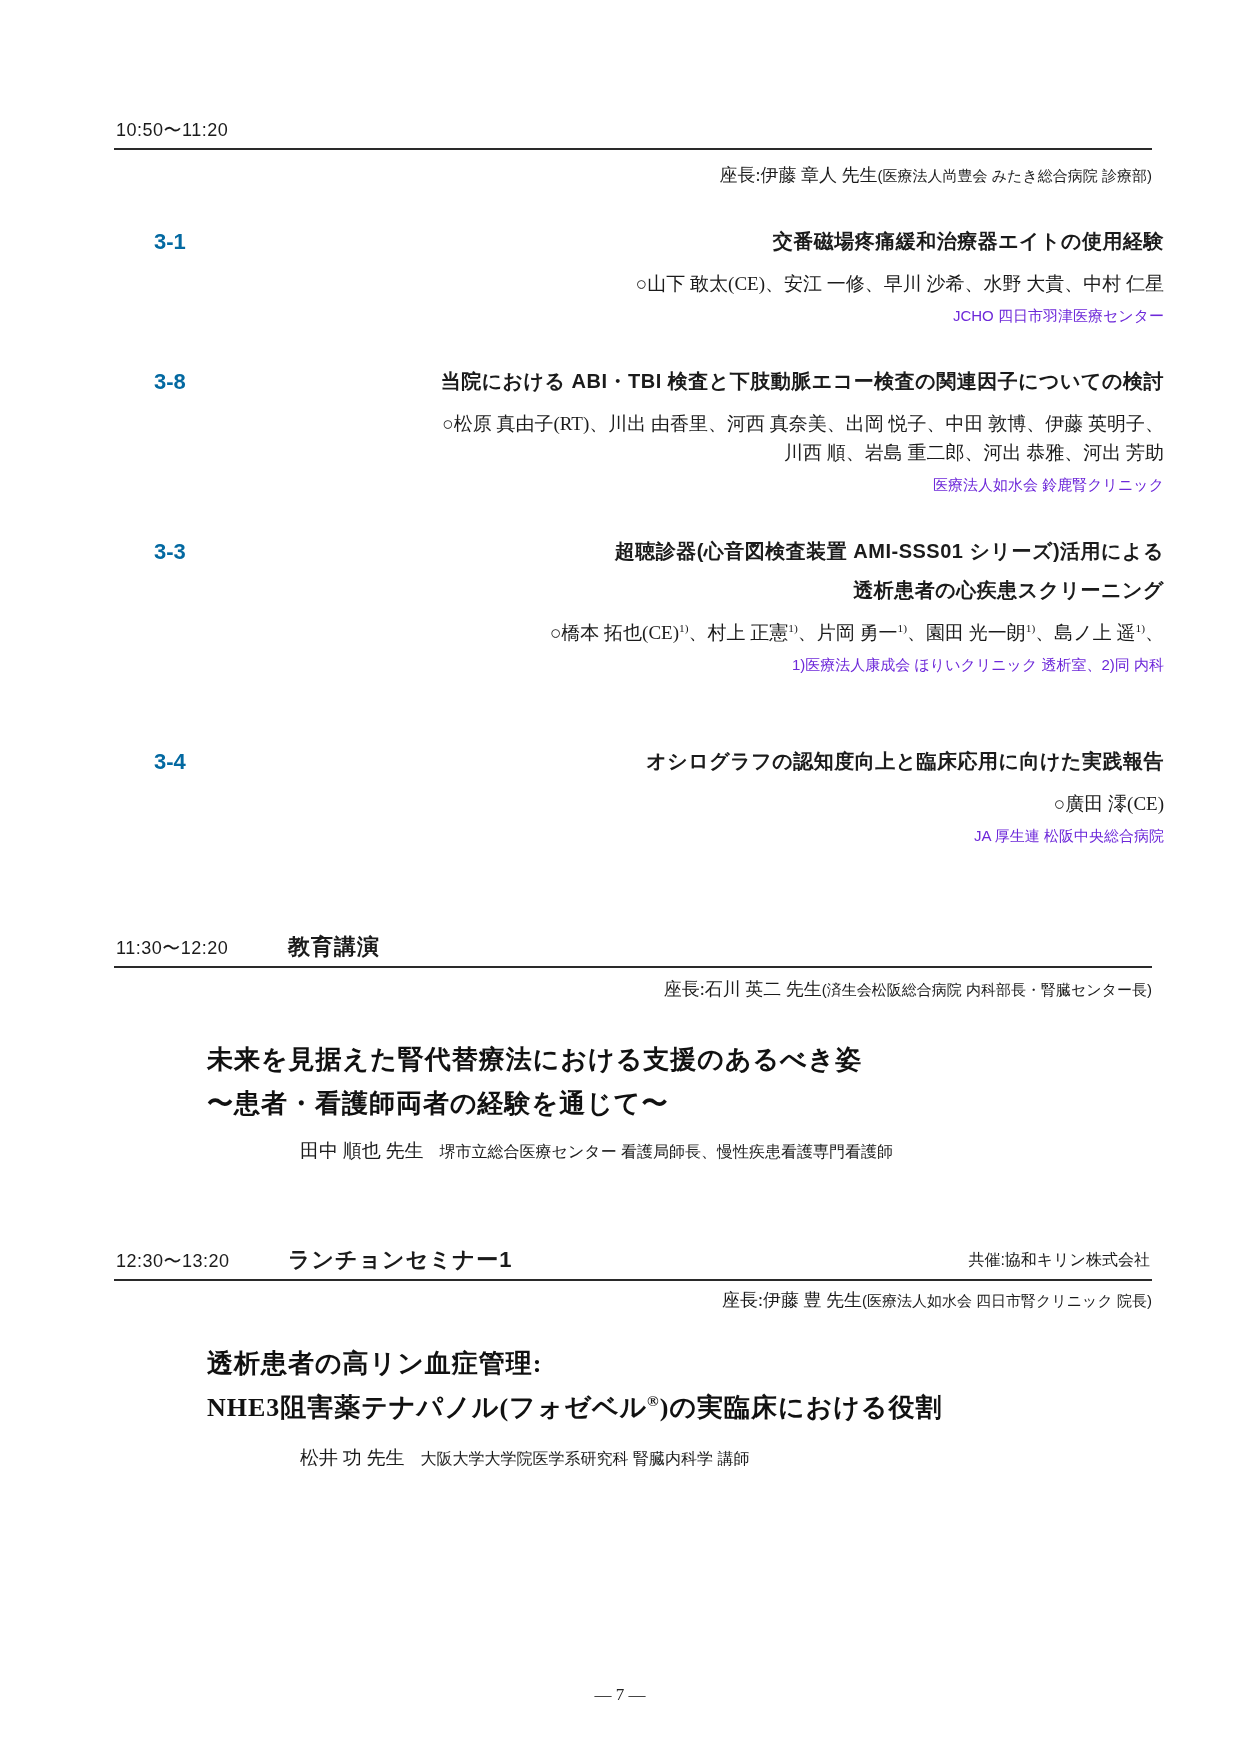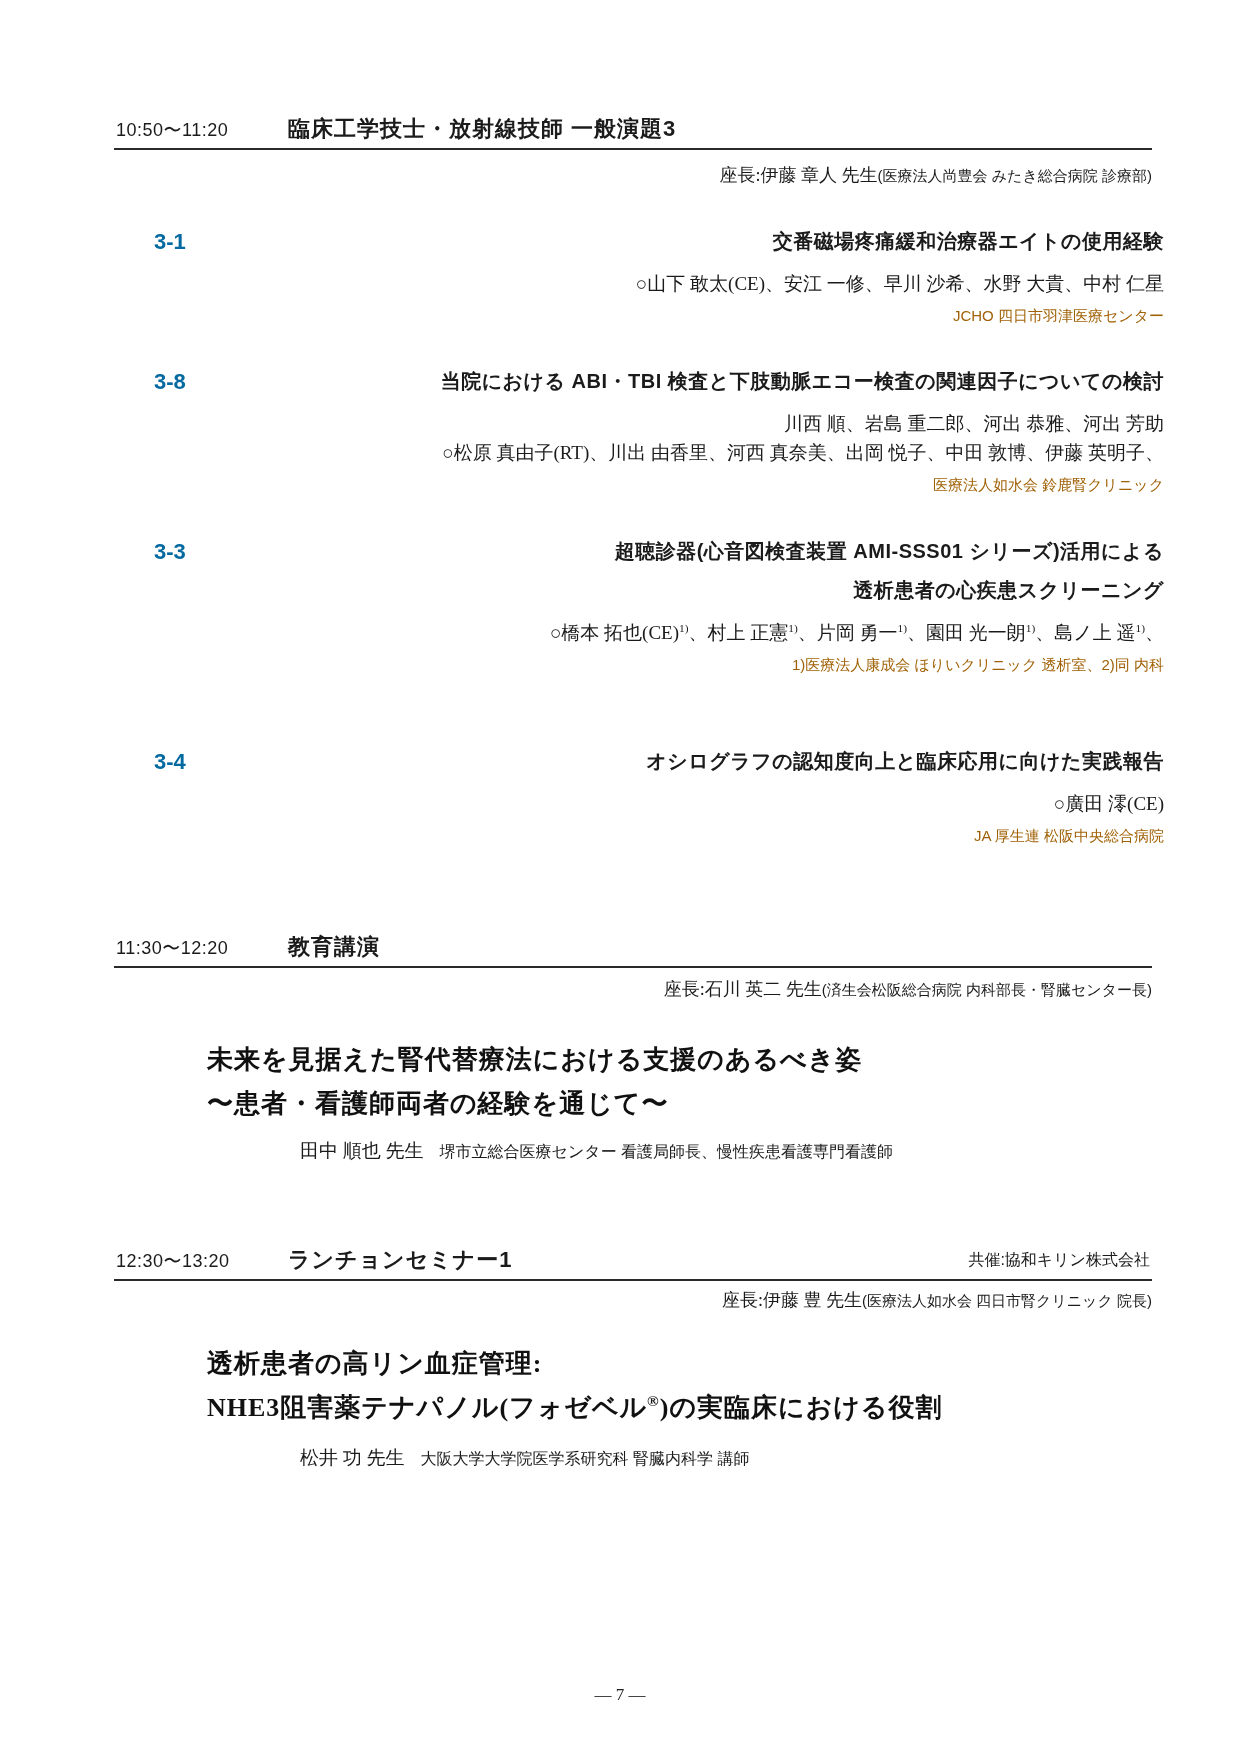--- a/index.html
+++ b/index.html
@@ -18,21 +18,21 @@
   .chair .c-affil{font-size:15px;}
 
   
   .pres{position:absolute;left:154px;width:1010px;}
   .pres .pnum{position:absolute;left:0;top:0;font-size:22px;font-weight:700;color:#0369a1;line-height:39px;}
   .pres .pbody{margin-left:86px;text-align:right;}
   .ptitle .line{font-size:20px;font-weight:600;line-height:39px;letter-spacing:.5px;white-space:nowrap;}
   .pauthors{margin-top:8px;}
   .pauthors .line{font-family:"Liberation Serif",serif;font-size:19px;line-height:29px;white-space:nowrap;}
   .pauthors .line + .line{padding-left:22px;}
-  .paffil{margin-top:7px;padding-left:18px;font-size:15px;line-height:22px;color:#a16207;white-space:nowrap;}
+  .paffil{margin-top:7px;padding-left:18px;font-size:15px;line-height:22px;color:#6d28d9;white-space:nowrap;}
 
   sup{font-size:60%;line-height:0;}
 
   
   .lecture-title{position:absolute;left:207px;font-family:"Liberation Serif",serif;font-weight:700;color:#111;}
   .lecture-title .line{font-size:26px;line-height:44px;letter-spacing:1px;white-space:nowrap;}
 
   
   .speaker{position:absolute;left:300px;line-height:26px;white-space:nowrap;}
   .speaker .s-name{font-family:"Liberation Serif",serif;font-size:19px;}
@@ -49,21 +49,20 @@
   #sec3-head{top:1243px;} #sec3-chair{top:1287px;}
   #lunch-title{top:1342px;} #lunch-speaker{top:1445px;}
 </style>
 </head>
 <body>
 
 <div class="page">
 
   <div class="sec-head" id="sec1-head">
     <span class="time">10:50〜11:20</span>
-    <span class="sec-title">臨床工学技士・放射線技師 一般演題3</span>
   </div>
   <div class="chair" id="sec1-chair">
     <span class="c-label">座長:伊藤 章人 先生</span><span class="c-affil">(医療法人尚豊会 みたき総合病院 診療部)</span>
   </div>
 
   <div class="pres" id="pres-1">
     <div class="pnum">3-1</div>
     <div class="pbody">
       <div class="ptitle">
           <div class="line">交番磁場疼痛緩和治療器エイトの使用経験</div>
@@ -75,22 +74,22 @@
     </div>
   </div>
 
   <div class="pres" id="pres-2">
     <div class="pnum">3-8</div>
     <div class="pbody">
       <div class="ptitle">
           <div class="line">当院における ABI・TBI 検査と下肢動脈エコー検査の関連因子についての検討</div>
         </div>
       <div class="pauthors">
+          <div class="line">○松原 真由子(RT)、川出 由香里、河西 真奈美、出岡 悦子、中田 敦博、伊藤 英明子、</div>
           <div class="line">川西 順、岩島 重二郎、河出 恭雅、河出 芳助</div>
-          <div class="line">○松原 真由子(RT)、川出 由香里、河西 真奈美、出岡 悦子、中田 敦博、伊藤 英明子、</div>
         </div>
       <div class="paffil">医療法人如水会 鈴鹿腎クリニック</div>
     </div>
   </div>
 
   <div class="pres" id="pres-3">
     <div class="pnum">3-3</div>
     <div class="pbody">
       <div class="ptitle">
           <div class="line">超聴診器(心音図検査装置 AMI-SSS01 シリーズ)活用による</div>

